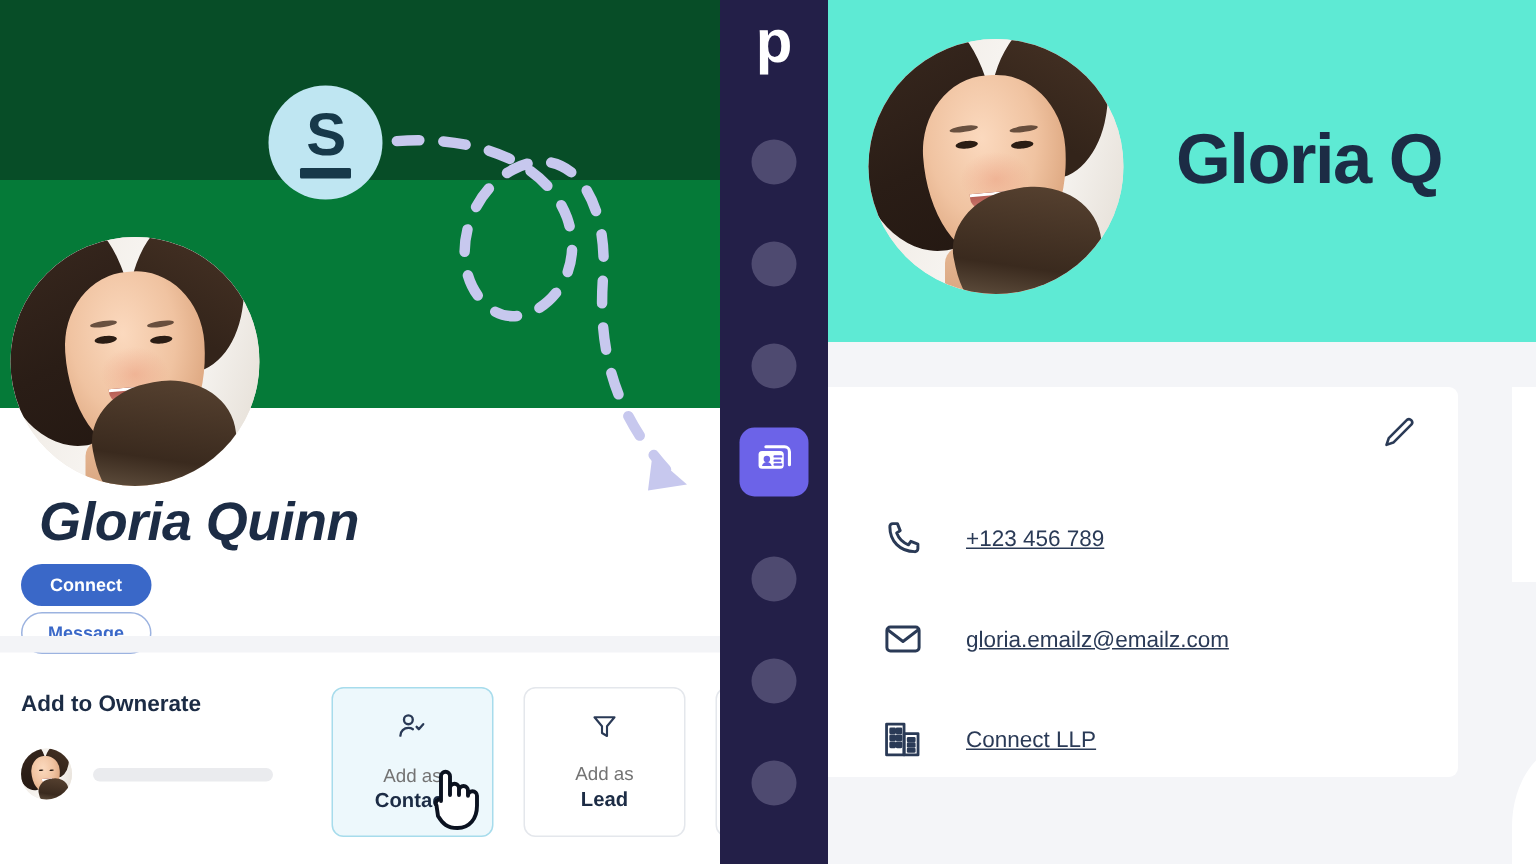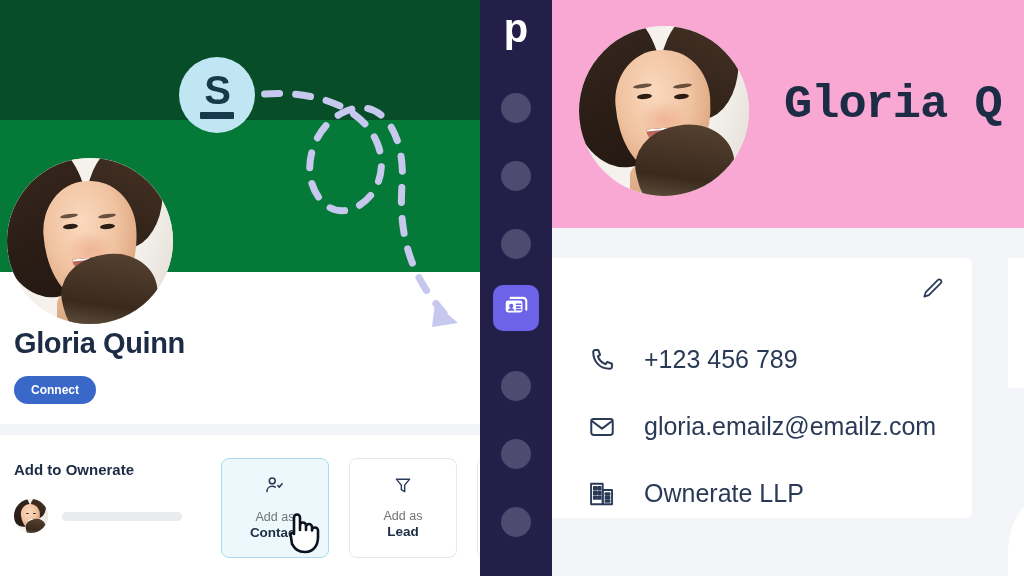--- a/index.html
+++ b/index.html
@@ -101,22 +101,22 @@
     border-radius:0 0 60% 60% / 0 0 100% 100%;
     transform:rotate(-5deg);
     box-shadow:inset 0 2px 0 #fff;
   }
   .face-img .neck {
     position:absolute; left:30%; bottom:-6%; width:36%; height:26%;
     background:linear-gradient(#E7B894,#D6A37E); border-radius:30% 30% 20% 20%;
   }
 
   #profile-name {
-    position:absolute; left:14px; top:327px;
-    font-size:29px; font-weight:bold; color:#1C2C45; letter-spacing:-0.4px;
+    position:absolute; left:26px; top:327px;
+    font-size:36px; font-weight:bold; color:#1C2C45; letter-spacing:-0.4px;font-style:italic;
   }
 
   #action-row { position:absolute; left:14px; top:376px; display:flex; gap:4px;flex-direction:column; }
   .pill {
     height:28px; border-radius:20px; display:flex; align-items:center;
     justify-content:center; font-size:12px; font-weight:bold; cursor:pointer;
   }
   #btn-connect { background:#3A68C8; color:#ffffff; padding:0 17px; }
   #btn-message { background:#ffffff; color:#3A68C8; border:1.5px solid #9CB3E0; padding:0 17px; }
 
@@ -169,41 +169,41 @@
     border-radius:10px; background:#6C63E8;
     display:flex; align-items:center; justify-content:center; cursor:pointer;
   }
 
   
   #right-panel {
     position:absolute; left:552px; top:0; width:472px; height:576px;
     background:#F4F5F8; overflow:hidden;
   }
   #right-header {
-    position:absolute; left:0; top:0; width:472px; height:228px; background:#f9a8d4;font-family:Liberation Mono, monospace;
+    position:absolute; left:0; top:0; width:472px; height:228px; background:#5eead4;
   }
   #right-avatar {
     position:absolute; left:27px; top:26px; width:170px; height:170px;
     border-radius:50%; overflow:hidden; background:#EFE9E2;
   }
   #right-name {
     position:absolute; left:232px; top:78px;
     font-size:47px; font-weight:bold; color:#1C2C45;
     letter-spacing:-1px; white-space:nowrap;
   }
   #detail-card {
     position:absolute; left:0; top:258px; width:420px; height:260px;
     background:#ffffff; border-radius:0 6px 6px 0;
   }
   #edit-pencil { position:absolute; right:26px; top:18px; cursor:pointer; }
   .detail-row {
     position:absolute; left:34px; display:flex; align-items:center; gap:26px;
   }
   .detail-row .d-icon { width:32px; display:flex; justify-content:center; color:#2A3A56; }
-  .detail-row .d-text { font-size:25px; color:#2A3A56; white-space:nowrap; }
+  .detail-row .d-text { font-size:15px; color:#2A3A56; white-space:nowrap;text-decoration:underline; }
   #row-phone { top:87px; }
   #row-email { top:154px; }
   #row-company { top:221px; }
 
   #right-side-panel {
     position:absolute; left:456px; top:258px; width:16px; height:130px;
     background:#ffffff;
   }
   #right-bottom-blob {
     position:absolute; left:456px; bottom:-30px; width:80px; height:110px;
@@ -244,20 +244,21 @@
       <div class="mouth"></div>
         <div class="neck"></div>
         <div class="hair-b"></div>
     </div>
   </div>
 
   <div id="profile-name">Gloria Quinn</div>
 
   <div id="action-row">
     <div class="pill" id="btn-connect">Connect</div>
+    <div class="pill" id="btn-message">Message</div>
   </div>
 
   <div id="left-divider"></div>
 
   <div id="pipedrive-block">
     <div id="pipedrive-title">Add to Ownerate</div>
 
     <div id="mini-row">
       <div id="mini-avatar">
         <div class="face-img">
@@ -392,18 +393,18 @@
           <rect x="8.6" y="6" width="2.2" height="2.2" fill="#2A3A56"></rect>
           <rect x="5" y="10" width="2.2" height="2.2" fill="#2A3A56"></rect>
           <rect x="8.6" y="10" width="2.2" height="2.2" fill="#2A3A56"></rect>
           <rect x="5" y="14" width="2.2" height="2.2" fill="#2A3A56"></rect>
           <rect x="8.6" y="14" width="2.2" height="2.2" fill="#2A3A56"></rect>
           <rect x="15" y="11.4" width="3.4" height="1.4" fill="#2A3A56"></rect>
           <rect x="15" y="14.4" width="3.4" height="1.4" fill="#2A3A56"></rect>
           <rect x="15" y="17.4" width="3.4" height="1.4" fill="#2A3A56"></rect>
         </svg>
       </span>
-      <span class="d-text">Ownerate LLP</span>
+      <span class="d-text">Connect LLP</span>
     </div>
   </div>
 
   <div id="right-bottom-blob"></div>
 </div>
 
 </body></html>

